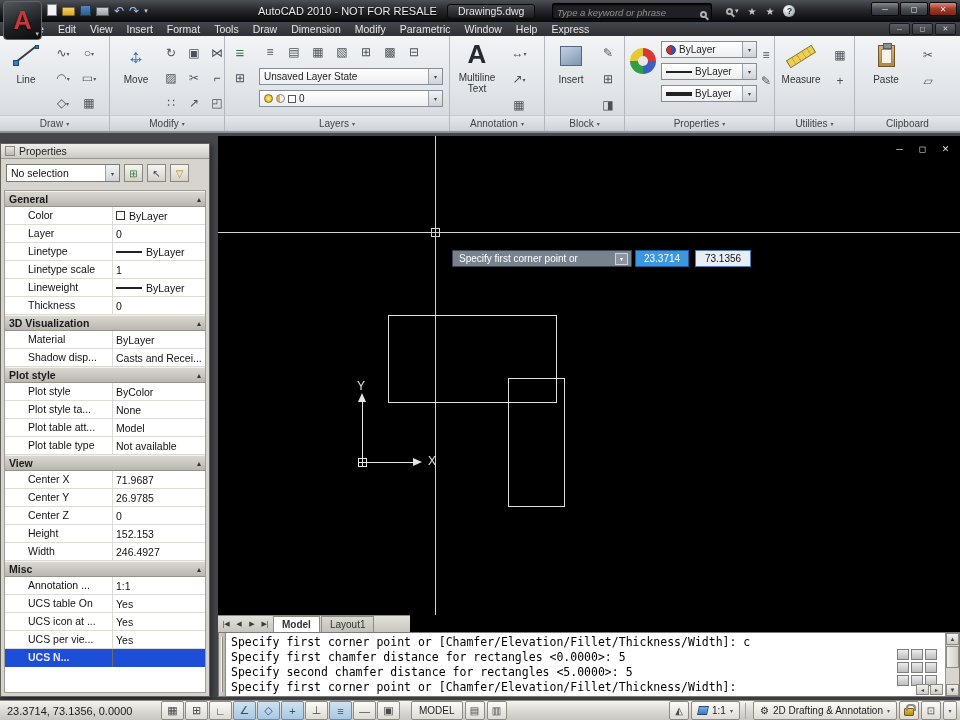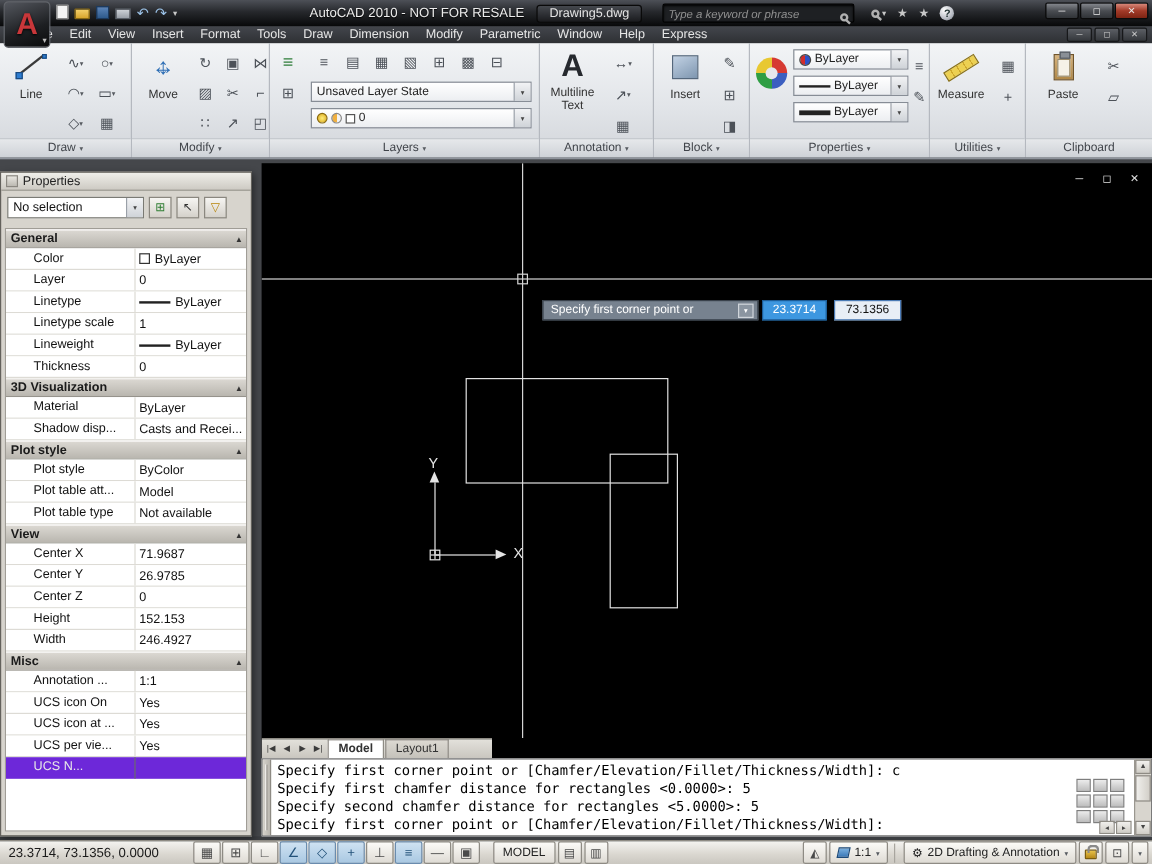--- a/index.html
+++ b/index.html
@@ -129,21 +129,21 @@
 .palsel{height:28px;display:flex;align-items:center;gap:4px;padding:0 5px;}
 .selcombo{flex:0 0 114px;height:18px;background:#fff;border:1px solid #7a7a74;display:flex;align-items:center;font-size:10.5px;padding-left:4px;color:#111;}
 .palbtn{width:19px;height:18px;background:linear-gradient(#f6f5f2,#d4d1ca);border:1px solid #8a877f;display:flex;align-items:center;justify-content:center;font-size:10px;color:#2e7d32;}
 .palgridwrap{position:absolute;left:3px;right:3px;top:46px;bottom:3px;border:1px solid #a09d96;background:#fff;overflow:hidden;}
 .psec{height:16px;background:linear-gradient(#dbd8d2,#b9b6af);border-bottom:1px solid #96938c;border-top:1px solid #f2f1ee;display:flex;align-items:center;padding:0 4px;font-size:10.5px;font-weight:bold;color:#1a1a1a;}
 .psec .sa{margin-left:auto;font-size:8px;color:#333;font-weight:normal;}
 .prow{display:flex;height:18px;border-bottom:1px solid #dddbd5;background:#fff;padding-left:20px;}
 .pl{flex:0 0 88px;border-right:1px solid #dddbd5;font-size:10.5px;color:#111;padding:2px 3px;white-space:nowrap;overflow:hidden;}
 .pv{flex:1;font-size:10.5px;color:#111;padding:2px 3px;display:flex;align-items:center;gap:4px;white-space:nowrap;overflow:hidden;}
 .swatch{width:9px;height:9px;background:#fff;border:1px solid #333;flex:none;display:inline-block;}
-.prow.dark{background:#6d28d9;border-bottom:none;}
+.prow.dark{background:#1d4ed8;border-bottom:none;font-weight:bold;}
 .prow.dark .pl{color:#e8e8e8;border-right-color:#6a6a6c;}
 
 
 .statusbar{position:absolute;left:0;right:0;bottom:0;height:20px;background:linear-gradient(#f4f3f0,#d9d6cf 60%,#cac7c0);border-top:1px solid #8e8b84;display:flex;align-items:center;padding:0 3px;}
 .coords{flex:0 0 158px;font-size:11px;color:#1a1a1a;padding-left:4px;white-space:nowrap;}
 .stgl{width:23px;height:19px;margin-right:1px;border:1px solid #8e8b84;border-radius:2px;background:linear-gradient(#fcfbf8,#dedbd4);display:flex;align-items:center;justify-content:center;font-size:11px;color:#4a4a4a;flex:none;}
 .stgl.on{background:linear-gradient(#cfe2f2,#a9c8e2);border-color:#6a8cae;color:#23527a;}
 .stbtn{height:19px;padding:0 7px;margin-left:10px;border:1px solid #8e8b84;border-radius:2px;background:linear-gradient(#fcfbf8,#dedbd4);display:flex;align-items:center;font-size:10px;color:#222;gap:3px;flex:none;}
 .sticon{width:20px;height:19px;margin-left:2px;border:1px solid #8e8b84;border-radius:2px;background:linear-gradient(#fcfbf8,#dedbd4);display:flex;align-items:center;justify-content:center;font-size:10px;color:#4a4a4a;flex:none;gap:2px;}
 .stsep{width:1px;height:16px;background:#a8a59e;margin:0 5px;flex:none;}
@@ -576,20 +576,26 @@
             <span>Plot style</span>
             <span class="sa">▴</span>
           </div>
         <div class="prow">
             <div class="pl">Plot style</div>
             <div class="pv">
               <span>ByColor</span>
             </div>
           </div>
         <div class="prow">
+            <div class="pl">Plot style ta...</div>
+            <div class="pv">
+              <span>None</span>
+            </div>
+          </div>
+        <div class="prow">
             <div class="pl">Plot table att...</div>
             <div class="pv">
               <span>Model</span>
             </div>
           </div>
         <div class="prow">
             <div class="pl">Plot table type</div>
             <div class="pv">
               <span>Not available</span>
             </div>
@@ -634,21 +640,21 @@
             <span>Misc</span>
             <span class="sa">▴</span>
           </div>
         <div class="prow">
             <div class="pl">Annotation ...</div>
             <div class="pv">
               <span>1:1</span>
             </div>
           </div>
         <div class="prow">
-            <div class="pl">UCS icon On</div>
+            <div class="pl">UCS table On</div>
             <div class="pv">
               <span>Yes</span>
             </div>
           </div>
         <div class="prow">
             <div class="pl">UCS icon at ...</div>
             <div class="pv">
               <span>Yes</span>
             </div>
           </div>

